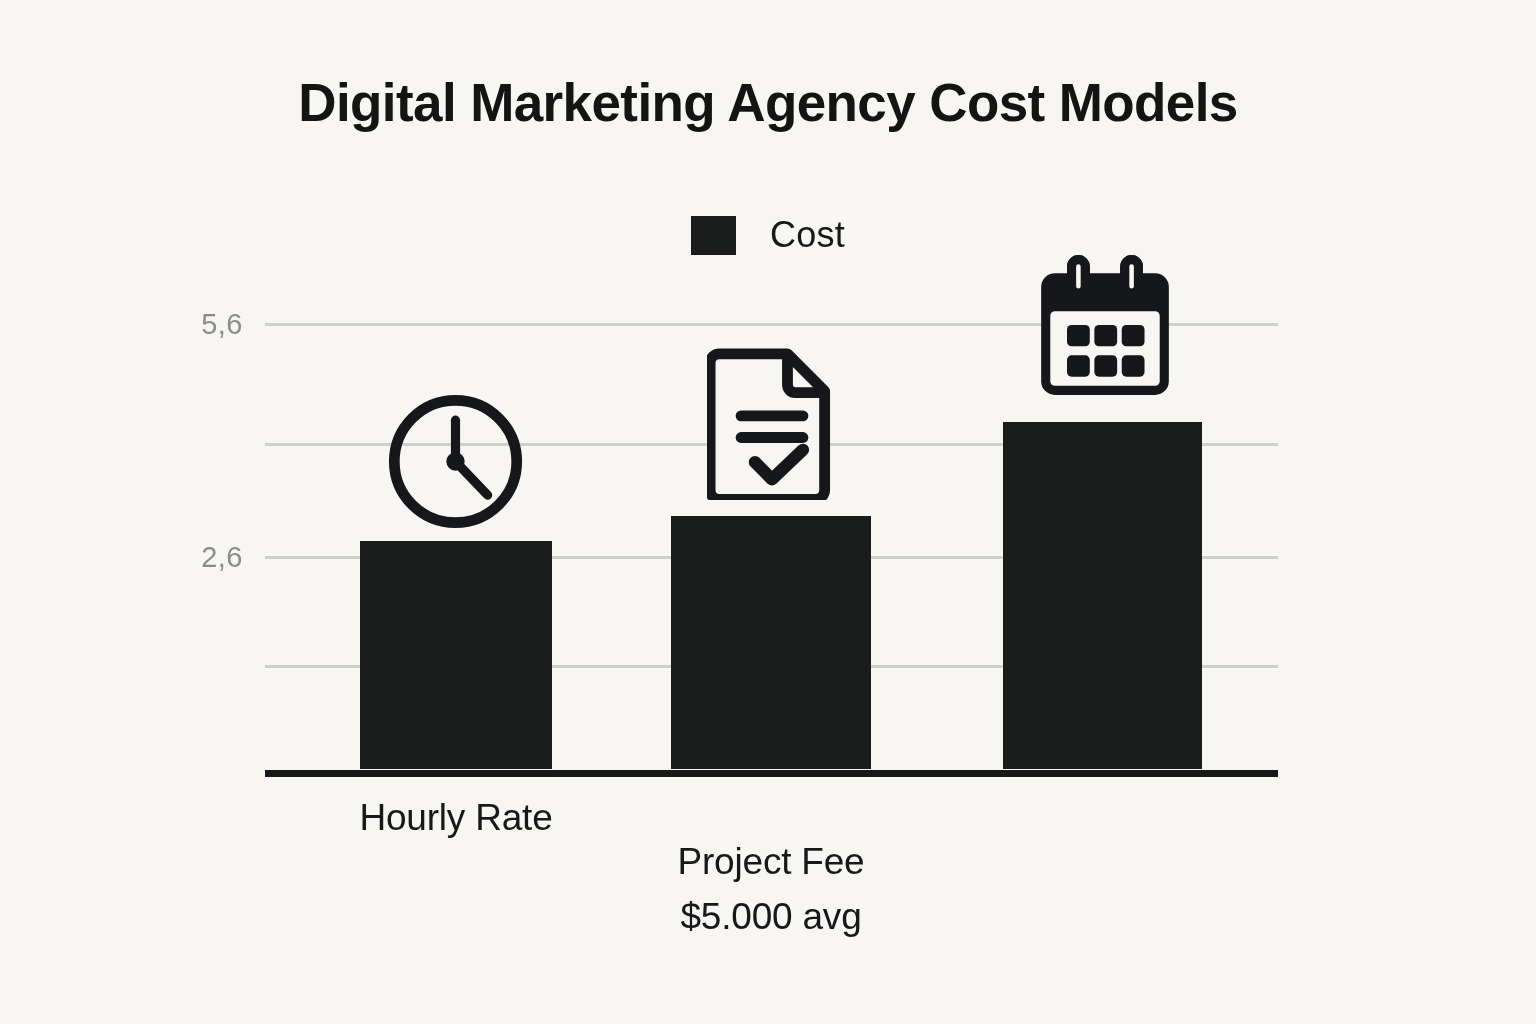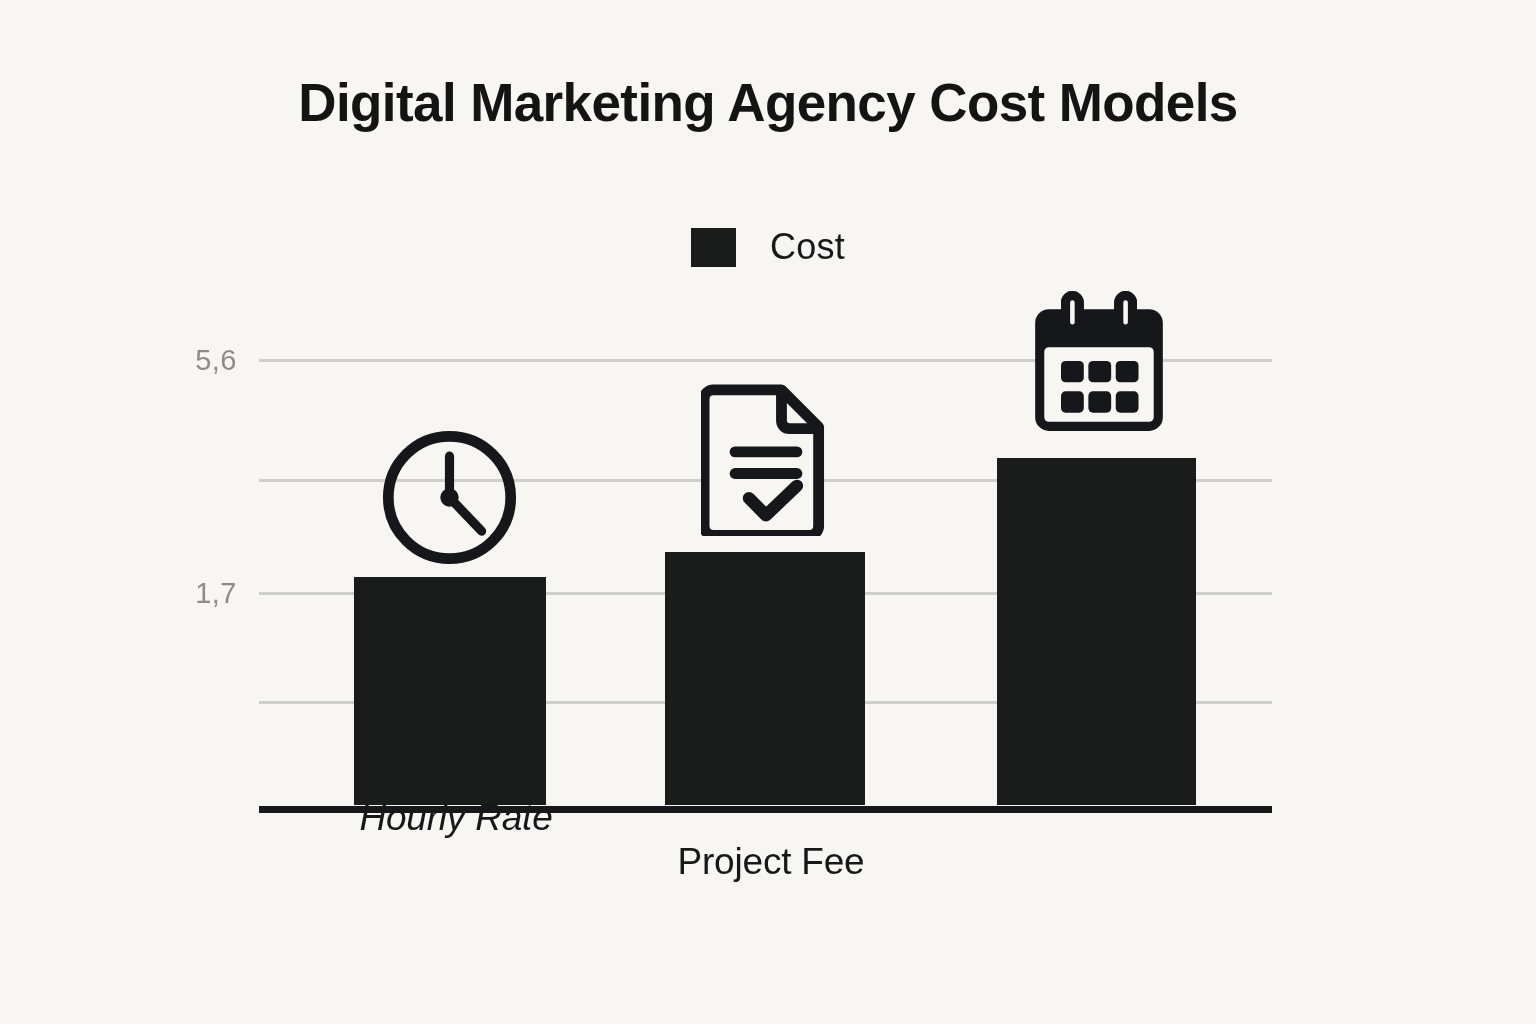--- a/index.html
+++ b/index.html
@@ -39,21 +39,20 @@
   
   .legend {
     position: absolute;
     left: 0;
     top: 214px;
     width: 1536px;
     display: flex;
     justify-content: center;
     align-items: center;
     gap: 34px;
-    margin-top: 12px;
   }
   .legend-item {
     display: flex;
     align-items: center;
     gap: 34px;
   }
   .legend-swatch {
     width: 45px;
     height: 39px;
     background: #16181a;
@@ -61,25 +60,24 @@
   .legend-label {
     font-size: 36px;
     font-weight: 400;
     color: #16181a;
     letter-spacing: 0.2px;
   }
 
   
   .plot {
     position: absolute;
-    left: 259px;
+    left: 265px;
     top: 300px;
     width: 1013px;
     height: 476px;
-    margin-top: 36px;
   }
 
   .gridline {
     position: absolute;
     left: 0;
     width: 1013px;
     height: 3px;
     background: #cfcfcb;
   }
 
@@ -159,21 +157,21 @@
   </div>
 
   <div class="plot">
 
     <div class="gridline" style="top:23px;"></div>
     <div class="gridline" style="top:143px;"></div>
     <div class="gridline" style="top:256px;"></div>
     <div class="gridline" style="top:365px;"></div>
 
     <div class="ytick" style="top:8px;">5,6</div>
-    <div class="ytick" style="top:241px;">1,7</div>
+    <div class="ytick" style="top:241px;">2,6</div>
 
     <div class="bar" style="left:95px; width:192px; height:228px;"></div>
     <div class="bar" style="left:406px; width:200px; height:253px;"></div>
     <div class="bar" style="left:738px; width:199px; height:347px;"></div>
 
     <div class="bar-icon" style="left:114px; top:85px; width:153px; height:153px;">
       <svg viewBox="0 0 100 100" width="153" height="153" aria-hidden="true">
         <circle cx="50" cy="50" r="40" fill="none" stroke="#15171a" stroke-width="7"></circle>
         <circle cx="50" cy="50" r="6" fill="#15171a"></circle>
         <line x1="50" y1="50" x2="50" y2="23" stroke="#15171a" stroke-width="6" stroke-linecap="round"></line>
@@ -205,23 +203,24 @@
         <rect x="61" y="68" width="15" height="14" rx="3" fill="#15171a"></rect>
         <rect x="28" y="5" width="9" height="22" rx="4.5" fill="#f7f6f2" stroke="#15171a" stroke-width="6"></rect>
         <rect x="63" y="5" width="9" height="22" rx="4.5" fill="#f7f6f2" stroke="#15171a" stroke-width="6"></rect>
       </svg>
     </div>
 
     <div class="axis-line"></div>
   </div>
 
   <div class="xlabels">
-    <div class="xcat" style="left:31px; width:320px;font-style:italic;">
+    <div class="xcat" style="left:31px; width:320px;">
       <div class="cat-name">Hourly Rate</div>
     </div>
     <div class="xcat" style="left:346px; width:320px;margin-top:44px;">
       <div class="cat-name">Project Fee</div>
+      <div class="cat-value">$5.000 avg</div>
     </div>
     <div class="xcat" style="left:678px; width:280px;">
     </div>
   </div>
 
 </div>
 
 </body></html>

